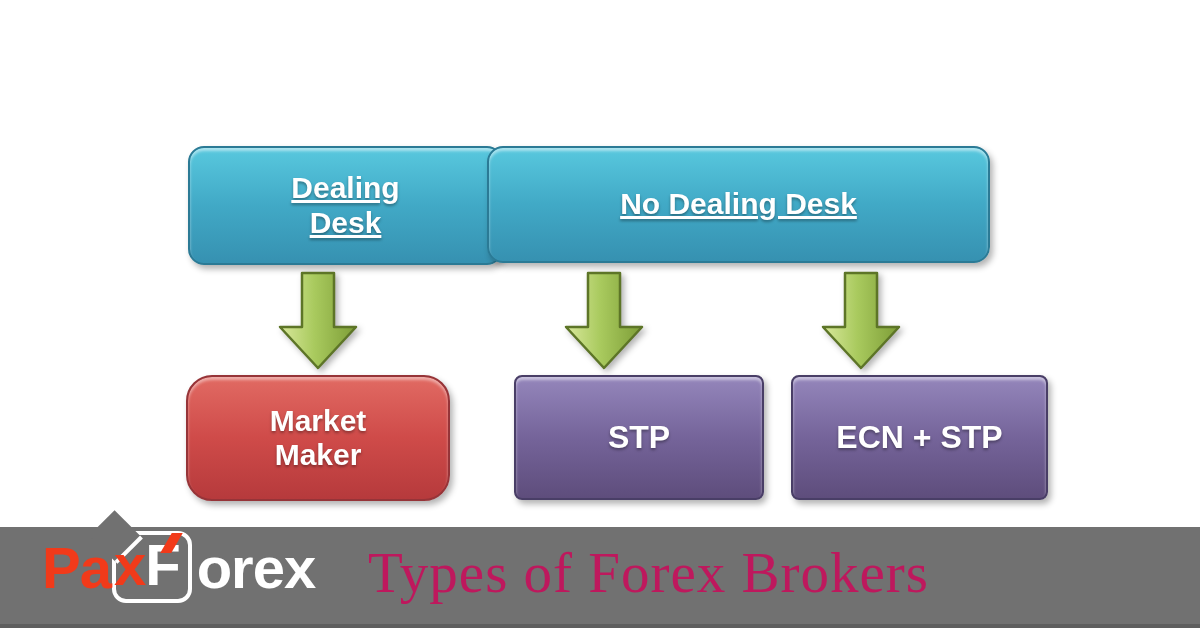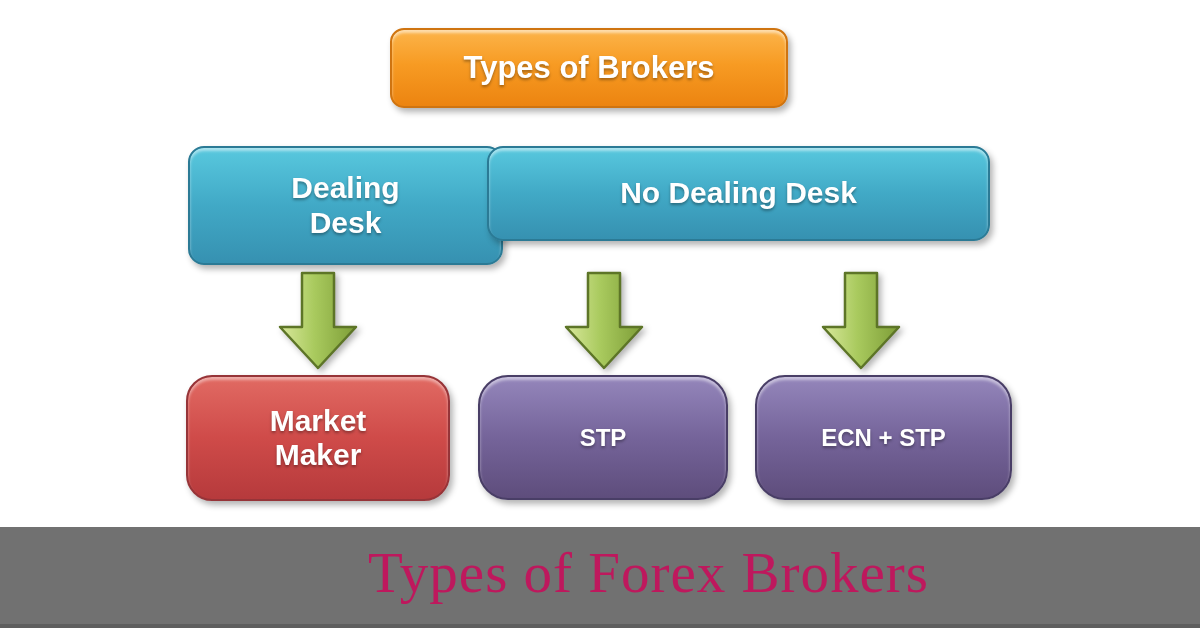--- a/index.html
+++ b/index.html
@@ -38,39 +38,40 @@
   }
 
   .node-teal {
     background: linear-gradient(180deg, #58c8de 0%, #41a9c6 50%, #3691b1 100%);
     border: 2px solid #2b7а95;
     border: 2px solid #2b7a95;
     border-radius: 16px;
     box-shadow: inset 0 3px 3px rgba(255,255,255,0.5), 3px 4px 6px rgba(0,0,0,0.30);
     font-size: 30px;
   }
-  .node-teal-1 { left: 188px; top: 146px; width: 315px; height: 119px; }
-  .node-teal-2 { left: 487px; top: 146px; width: 503px; height: 95px; }
+  .node-teal-1 { left: 188px; top: 146px; width: 315px; height: 119px; text-decoration: underline; }
+  .node-teal-2 { left: 487px; top: 146px; width: 503px; height: 117px; text-decoration: underline; }
   .wrap-narrow { max-width: 170px; }
 
   .node-red {
     left: 186px; top: 375px; width: 264px; height: 126px;
     background: linear-gradient(180deg, #e16a63 0%, #cf4b49 50%, #b63a3c 100%);
     border: 2px solid #963438;
     border-radius: 26px;
     box-shadow: inset 0 3px 3px rgba(255,255,255,0.45), 3px 4px 6px rgba(0,0,0,0.30);
     font-size: 30px;
   }
 
   .node-purple {
     background: linear-gradient(180deg, #9486bb 0%, #75649a 50%, #5e4d7c 100%);
     border: 2px solid #493e66;
-    border-radius: 30px;
+    border-radius: 8px;
     box-shadow: inset 0 3px 3px rgba(255,255,255,0.5), 3px 4px 6px rgba(0,0,0,0.30);
-    font-size: 24px;
+    font-size: 32px;
+    margin-left: 36px;
   }
   .node-purple-1 { left: 478px; top: 375px; width: 250px; height: 125px; }
   .node-purple-2 { left: 755px; top: 375px; width: 257px; height: 125px; }
 
   
   .arrow {
     position: absolute;
     top: 270px;
     width: 86px;
     height: 102px;
@@ -150,23 +151,20 @@
     <defs>
       <linearGradient id="agrad" x1="0" y1="0" x2="1" y2="0">
         <stop offset="0" stop-color="#d9e89c"></stop>
         <stop offset="0.45" stop-color="#a9ca5e"></stop>
         <stop offset="1" stop-color="#7d9d37"></stop>
       </linearGradient>
       <path id="arrowp" d="M27 3 L59 3 L59 57 L81 57 L43 98 L5 57 L27 57 Z" fill="url(#agrad)" stroke="#5d7527" stroke-width="2.5" stroke-linejoin="round"></path>
     </defs>
   </svg>
 
-  <div class="node node-orange">
-    <span class="lbl">Types of Brokers</span>
-  </div>
 
   <div class="node node-teal node-teal-1">
     <span class="lbl wrap-narrow">Dealing Desk</span>
   </div>
 
   <div class="node node-teal node-teal-2">
     <span class="lbl">No Dealing Desk</span>
   </div>
 
   <svg class="arrow arrow-1" viewBox="0 0 86 102">
@@ -186,16 +184,26 @@
   <div class="node node-purple node-purple-1">
     <span class="lbl">STP</span>
   </div>
 
   <div class="node node-purple node-purple-2">
     <span class="lbl">ECN + STP</span>
   </div>
 
   <div class="banner"></div>
 
+  <div class="logo">
+    <span class="logo-pa">Pa</span>
+    <span class="logo-box">
+      <span class="logo-chamfer"></span>
+      <span class="logo-accent"></span>
+      <span class="logo-x">x</span>
+      <span class="logo-f">F</span>
+    </span>
+    <span class="logo-suffix">orex</span>
+  </div>
 
   <div class="banner-title">Types of Forex Brokers</div>
 
 </div>
 
 </body></html>

